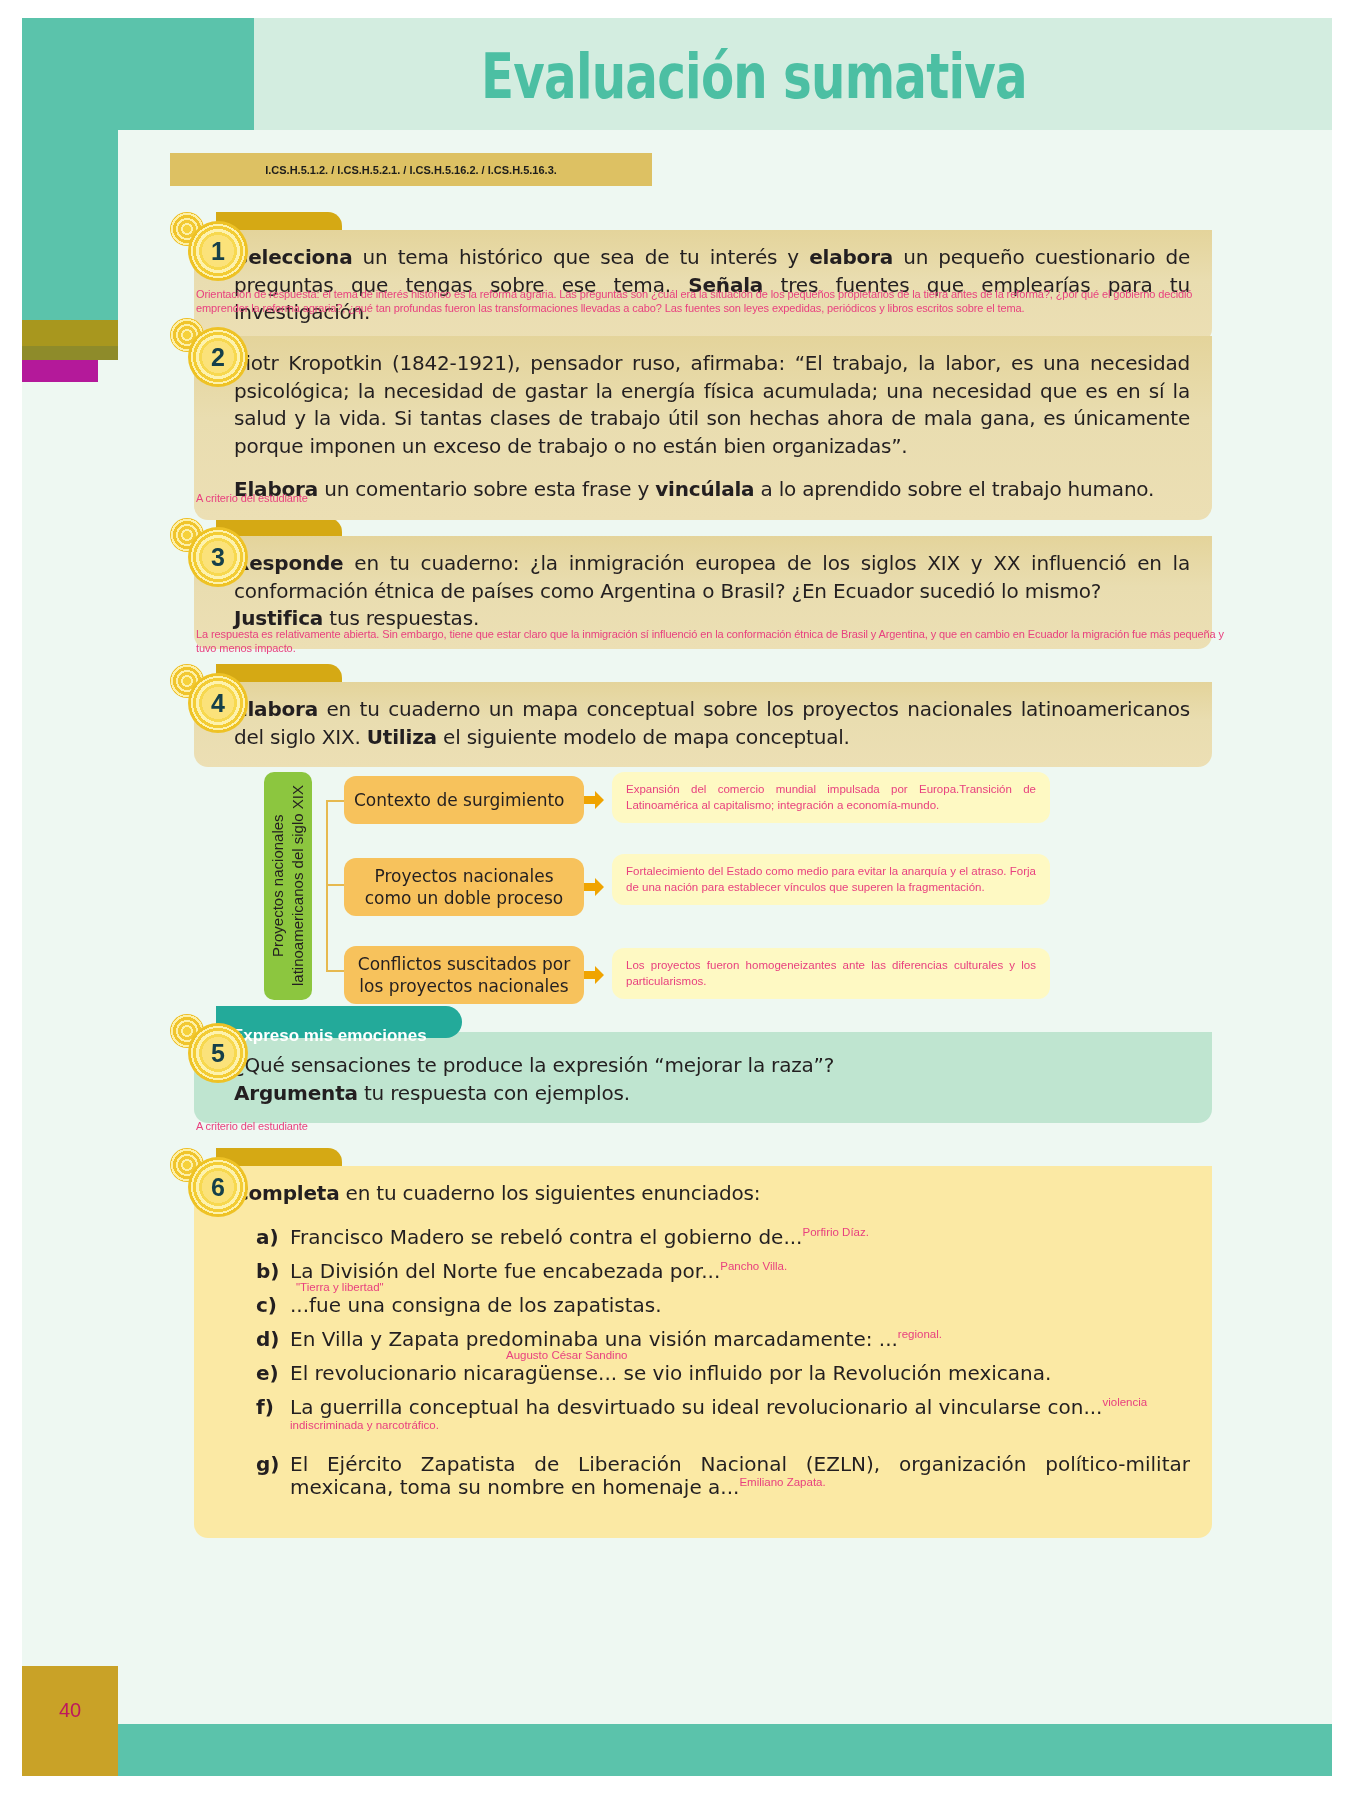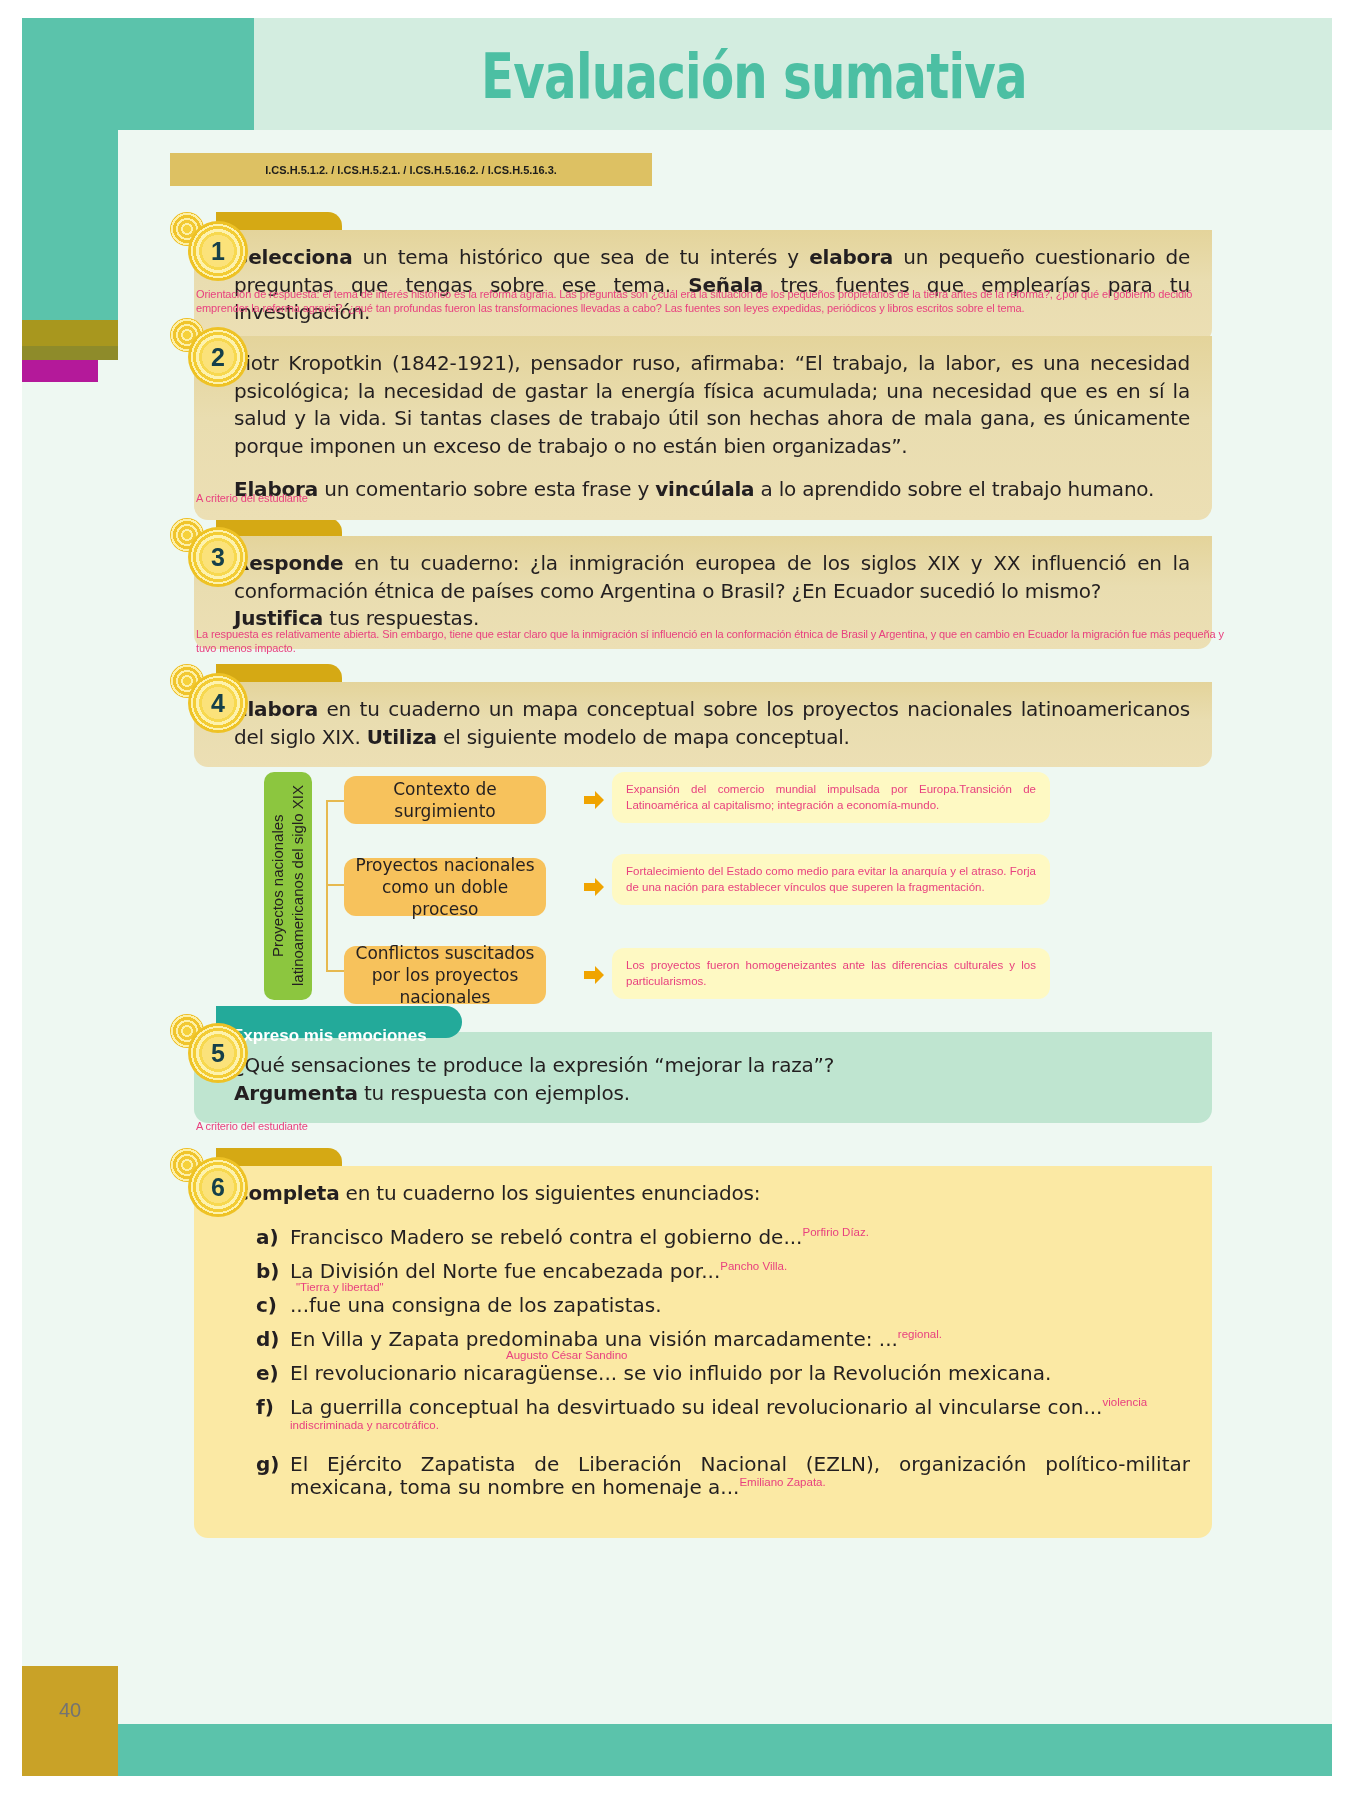--- a/index.html
+++ b/index.html
@@ -68,21 +68,21 @@
   .bottom-gold-block {
     position: absolute; left: 22px; bottom: 24px; width: 96px; height: 110px;
     background: #c9a227;
   }
   .bottom-teal-band {
     position: absolute; left: 118px; bottom: 24px; width: 1214px; height: 52px;
     background: #5bc3ab;
   }
   .page-number {
     position: absolute; left: 22px; bottom: 78px; width: 96px;
-    text-align: center; color: #737373;
+    text-align: center; color: #be185d;
     font-size: 20px; font-family: "Liberation Sans", sans-serif;
   }
 
   
   .title {
     position: absolute; left: 254px; top: 40px; width: 1000px;
     text-align: center;
     font-family: "DejaVu Sans", sans-serif;
     font-size: 62px;
     font-weight: bold;
@@ -199,21 +199,21 @@
   }
   .map-connector {
     position: absolute; border-left: 2px solid #e6b94f;
     left: 62px;
   }
   .map-stub {
     position: absolute; height: 2px; background: #e6b94f; left: 62px;
   }
   .map-orange {
     position: absolute; left: 80px;
-    width: 202px; background: #f8c濃;
+    width: 240px; background: #f8c濃;
     border-radius: 12px;
     display: flex; align-items: center; justify-content: flex-start;
     padding: 8px 10px;
     background: #f7c25c;
   }
   .map-orange span {
     font-family: "DejaVu Sans", sans-serif;
     font-size: 17px; color: #231f20; text-align: center; line-height: 1.3;
   }
   .map-arrow {

